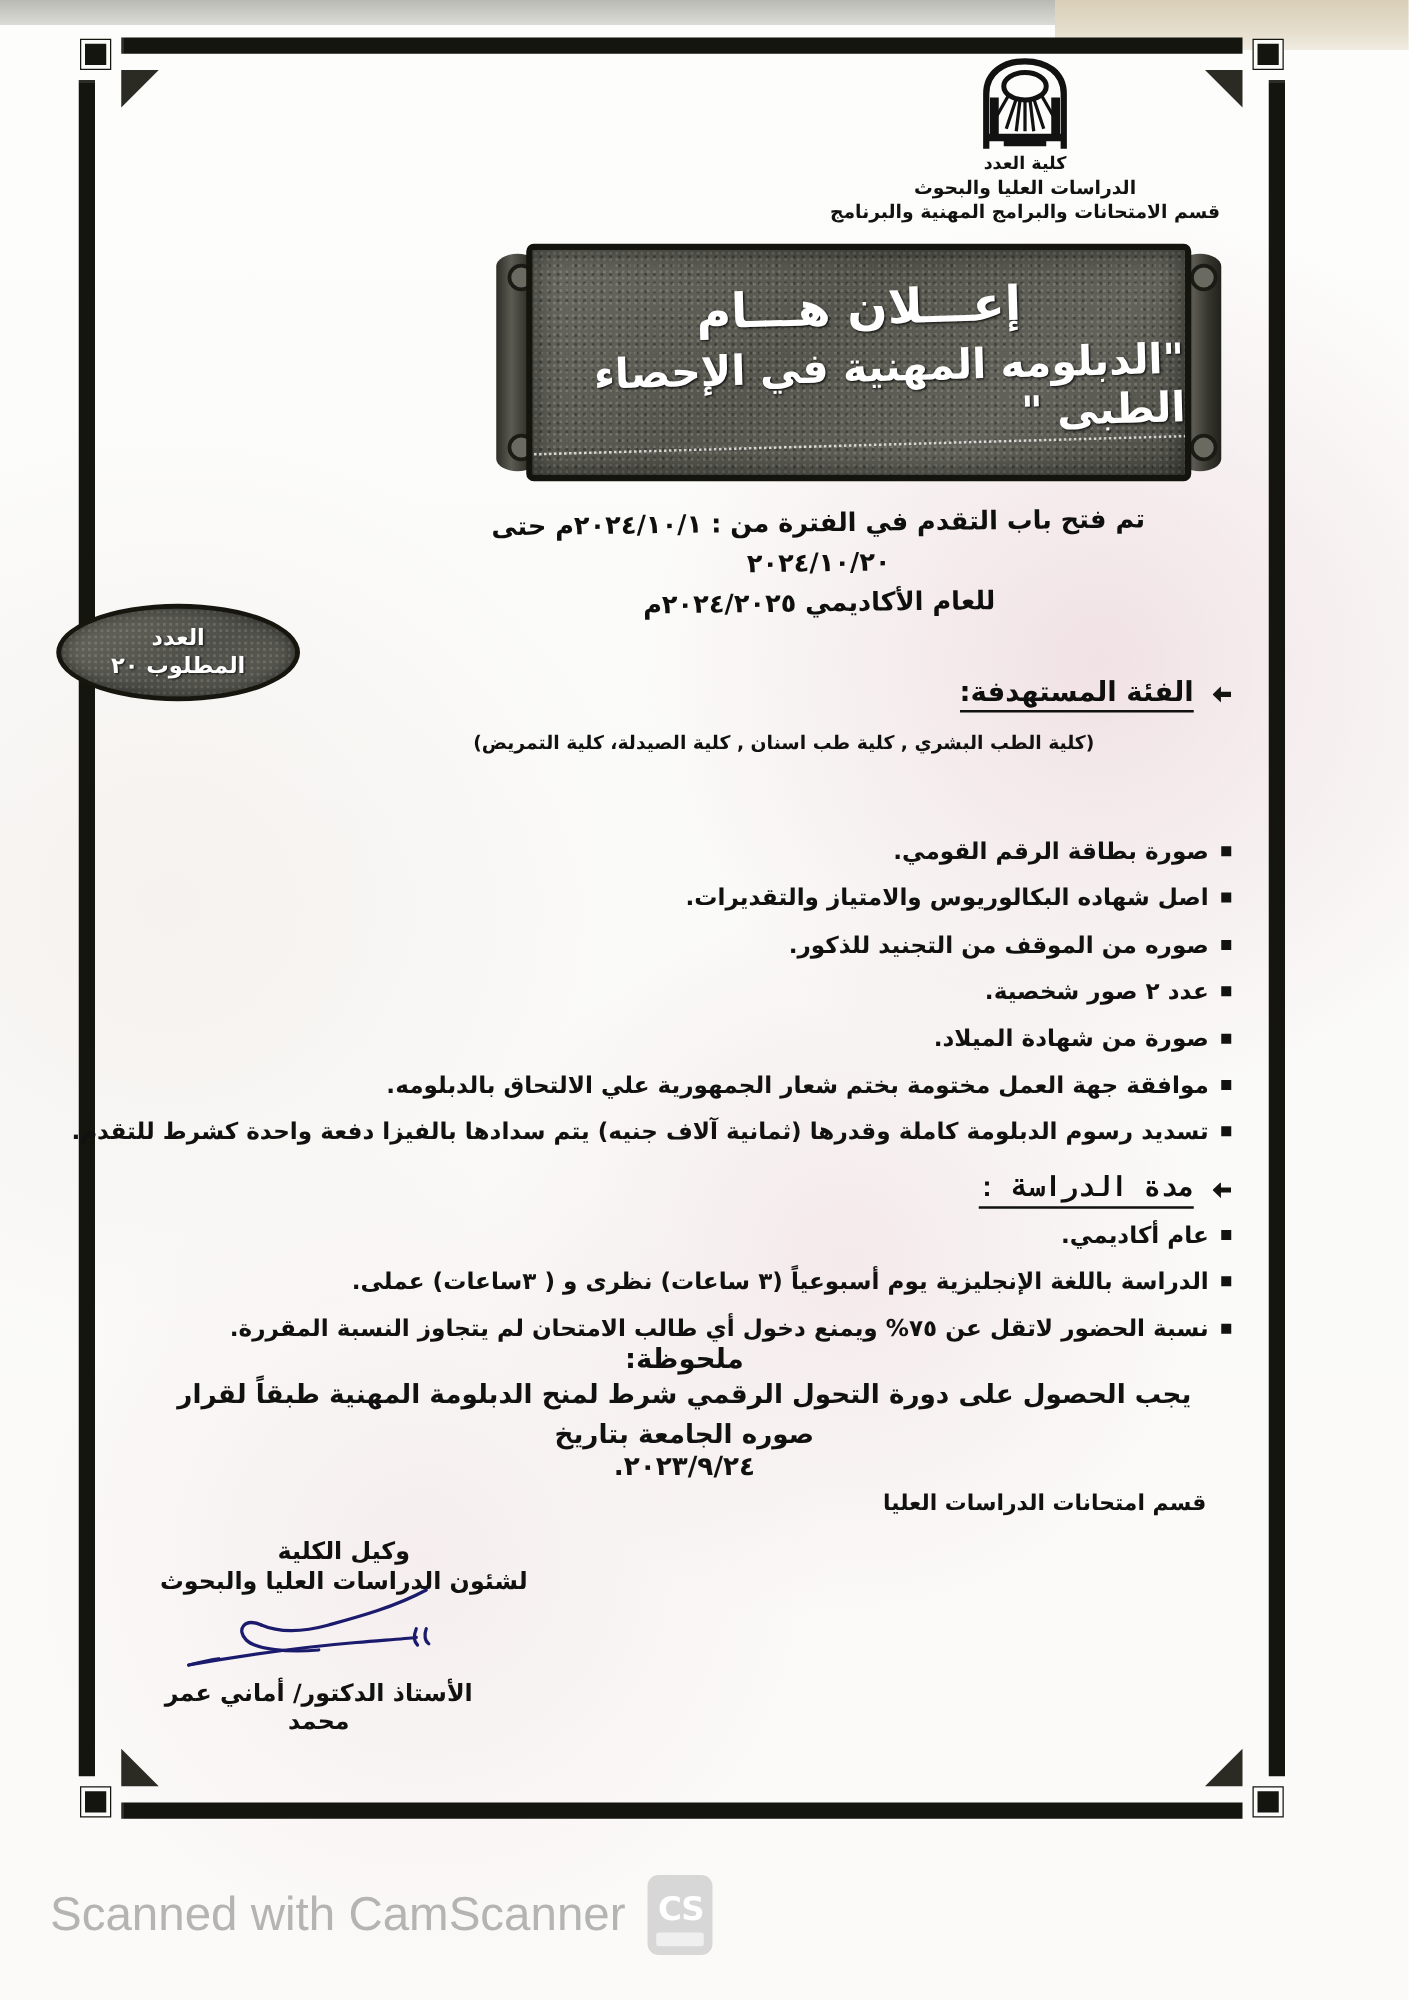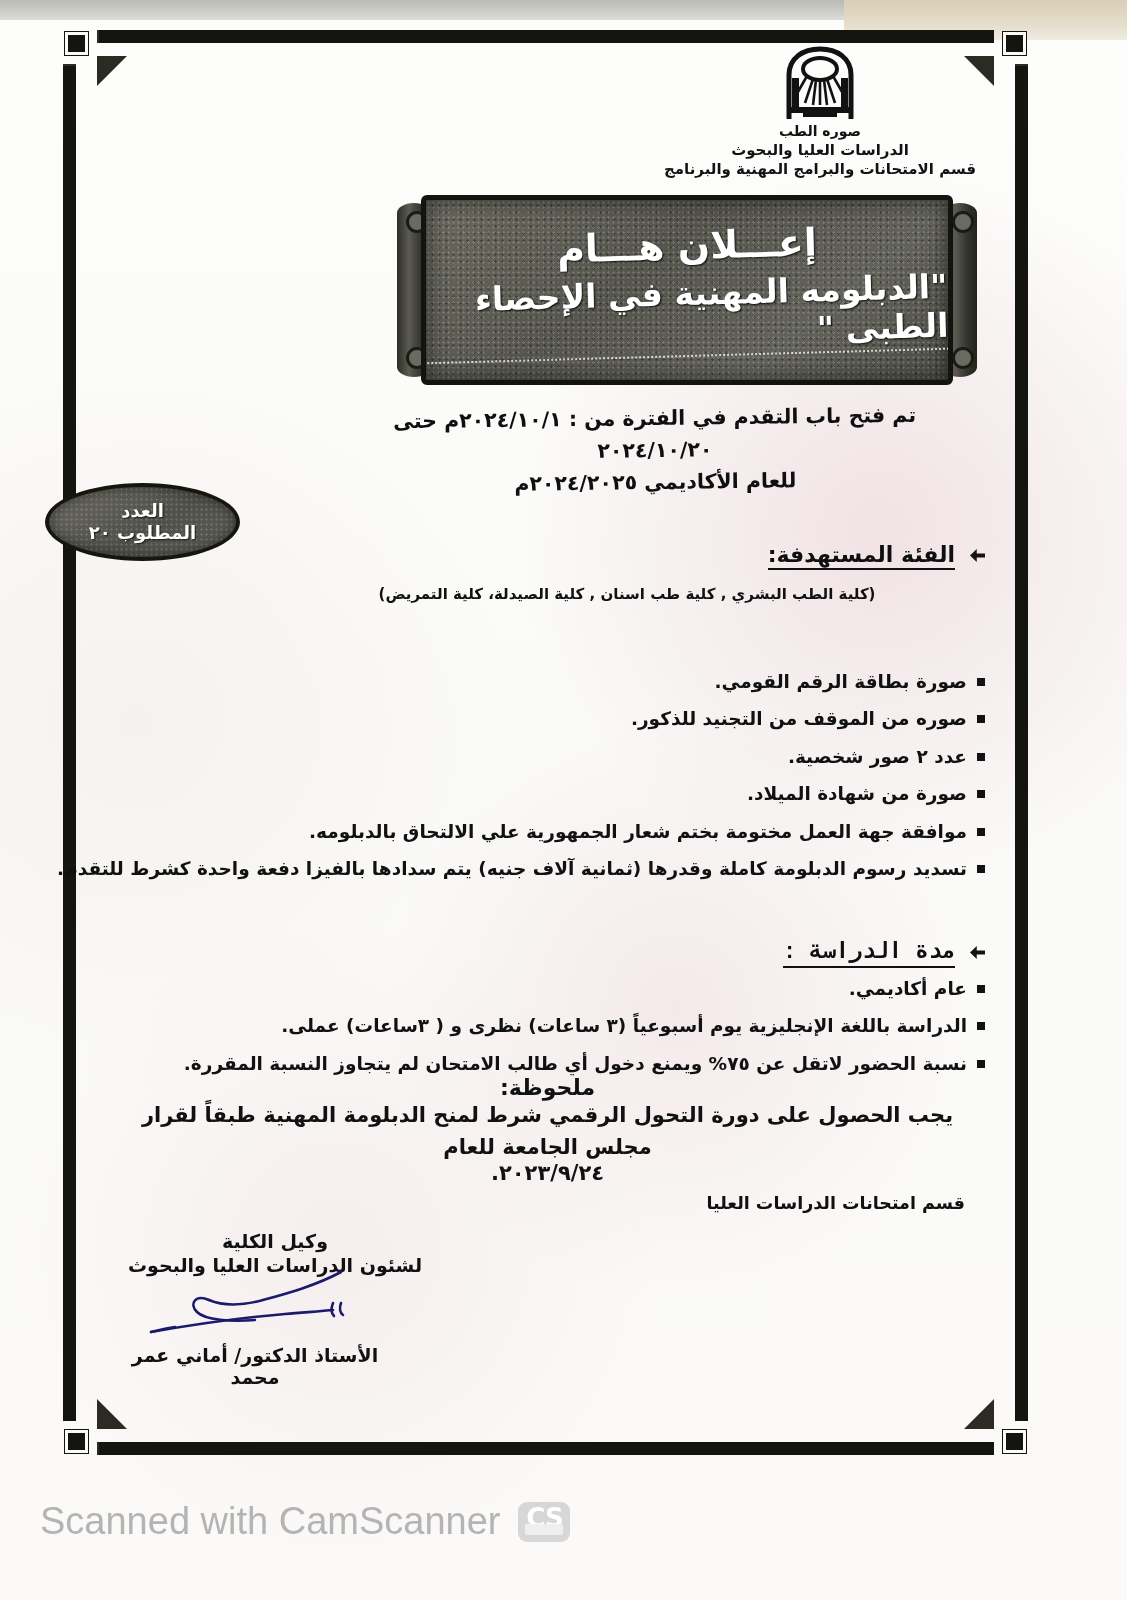--- a/index.html
+++ b/index.html
@@ -350,21 +350,21 @@
 
   
   #camscanner {
     position: absolute;
     left: 40px; top: 1500px;
     display: flex;
     align-items: center;
     gap: 18px;
   }
   #cs-logo {
-    width: 52px; height: 40px;
+    width: 52px; height: 64px;
     border-radius: 9px;
     background: #d7d7d7;
     display: flex;
     align-items: center;
     justify-content: center;
     position: relative;
   }
   #cs-logo .cs-text {
     font-size: 26px;
     font-weight: bold;
@@ -424,21 +424,21 @@
           <line x1="24" y1="31" x2="12" y2="52"></line>
           <line x1="50" y1="31" x2="62" y2="52"></line>
           <line x1="33" y1="35" x2="30" y2="60"></line>
           <line x1="41" y1="35" x2="44" y2="60"></line>
         </g>
         <rect x="9" y="33" width="7" height="30" fill="#121212"></rect>
         <rect x="58" y="33" width="7" height="30" fill="#121212"></rect>
         <rect x="6" y="62" width="62" height="6" fill="#121212"></rect>
         <rect x="20" y="65" width="34" height="7" fill="#121212"></rect>
       </svg>
-      <div class="lh-line lh-1">صوره الطب</div>
+      <div class="lh-line lh-1">كلية العدد</div>
       <div class="lh-line lh-2">الدراسات العليا والبحوث</div>
       <div class="lh-line lh-3">قسم الامتحانات والبرامج المهنية والبرنامج</div>
     </div>
 
     <div id="banner-wrap">
       <div class="scroll-roll right"></div>
       <div class="scroll-roll left"></div>
       <div id="banner">
         <div id="banner-title-1">إعـــلان هـــام</div>
         <div id="banner-title-2">"الدبلومه المهنية في الإحصاء الطبى "</div>
@@ -464,20 +464,24 @@
     </div>
     <div id="target-value">(كلية الطب البشري , كلية طب اسنان , كلية الصيدلة، كلية التمريض)</div>
 
     <ul id="docs-list" class="bullets">
       <li>
           <span class="sq"></span>
           <span class="txt">صورة بطاقة الرقم القومي.</span>
         </li>
       <li>
           <span class="sq"></span>
+          <span class="txt">اصل شهاده البكالوريوس والامتياز والتقديرات.</span>
+        </li>
+      <li>
+          <span class="sq"></span>
           <span class="txt">صوره من الموقف من التجنيد للذكور.</span>
         </li>
       <li>
           <span class="sq"></span>
           <span class="txt">عدد ٢ صور شخصية.</span>
         </li>
       <li>
           <span class="sq"></span>
           <span class="txt">صورة من شهادة الميلاد.</span>
         </li>
@@ -505,21 +509,21 @@
           <span class="txt">الدراسة باللغة الإنجليزية يوم أسبوعياً (٣ ساعات) نظرى و ( ٣ساعات) عملى.</span>
         </li>
       <li>
           <span class="sq"></span>
           <span class="txt">نسبة الحضور لاتقل عن ٧٥% ويمنع دخول أي طالب الامتحان لم يتجاوز النسبة المقررة.</span>
         </li>
     </ul>
 
     <div id="note-block">
       <div id="note-label">ملحوظة:</div>
-      <div id="note-text">يجب الحصول على دورة التحول الرقمي شرط لمنح الدبلومة المهنية طبقاً لقرار مجلس الجامعة للعام</div>
+      <div id="note-text">يجب الحصول على دورة التحول الرقمي شرط لمنح الدبلومة المهنية طبقاً لقرار صوره الجامعة بتاريخ</div>
       <span id="note-date">٢٠٢٣/٩/٢٤.</span>
     </div>
 
     <div id="dept-line">قسم امتحانات الدراسات العليا</div>
 
     <div id="signature-block">
       <div id="sig-role-1">وكيل الكلية</div>
       <div id="sig-role-2">لشئون الدراسات العليا والبحوث</div>
       <svg id="sig-svg" width="260" height="72" viewBox="0 0 260 72">
         <g fill="none" stroke="#1b1b6e" stroke-width="2.6" stroke-linecap="round">

